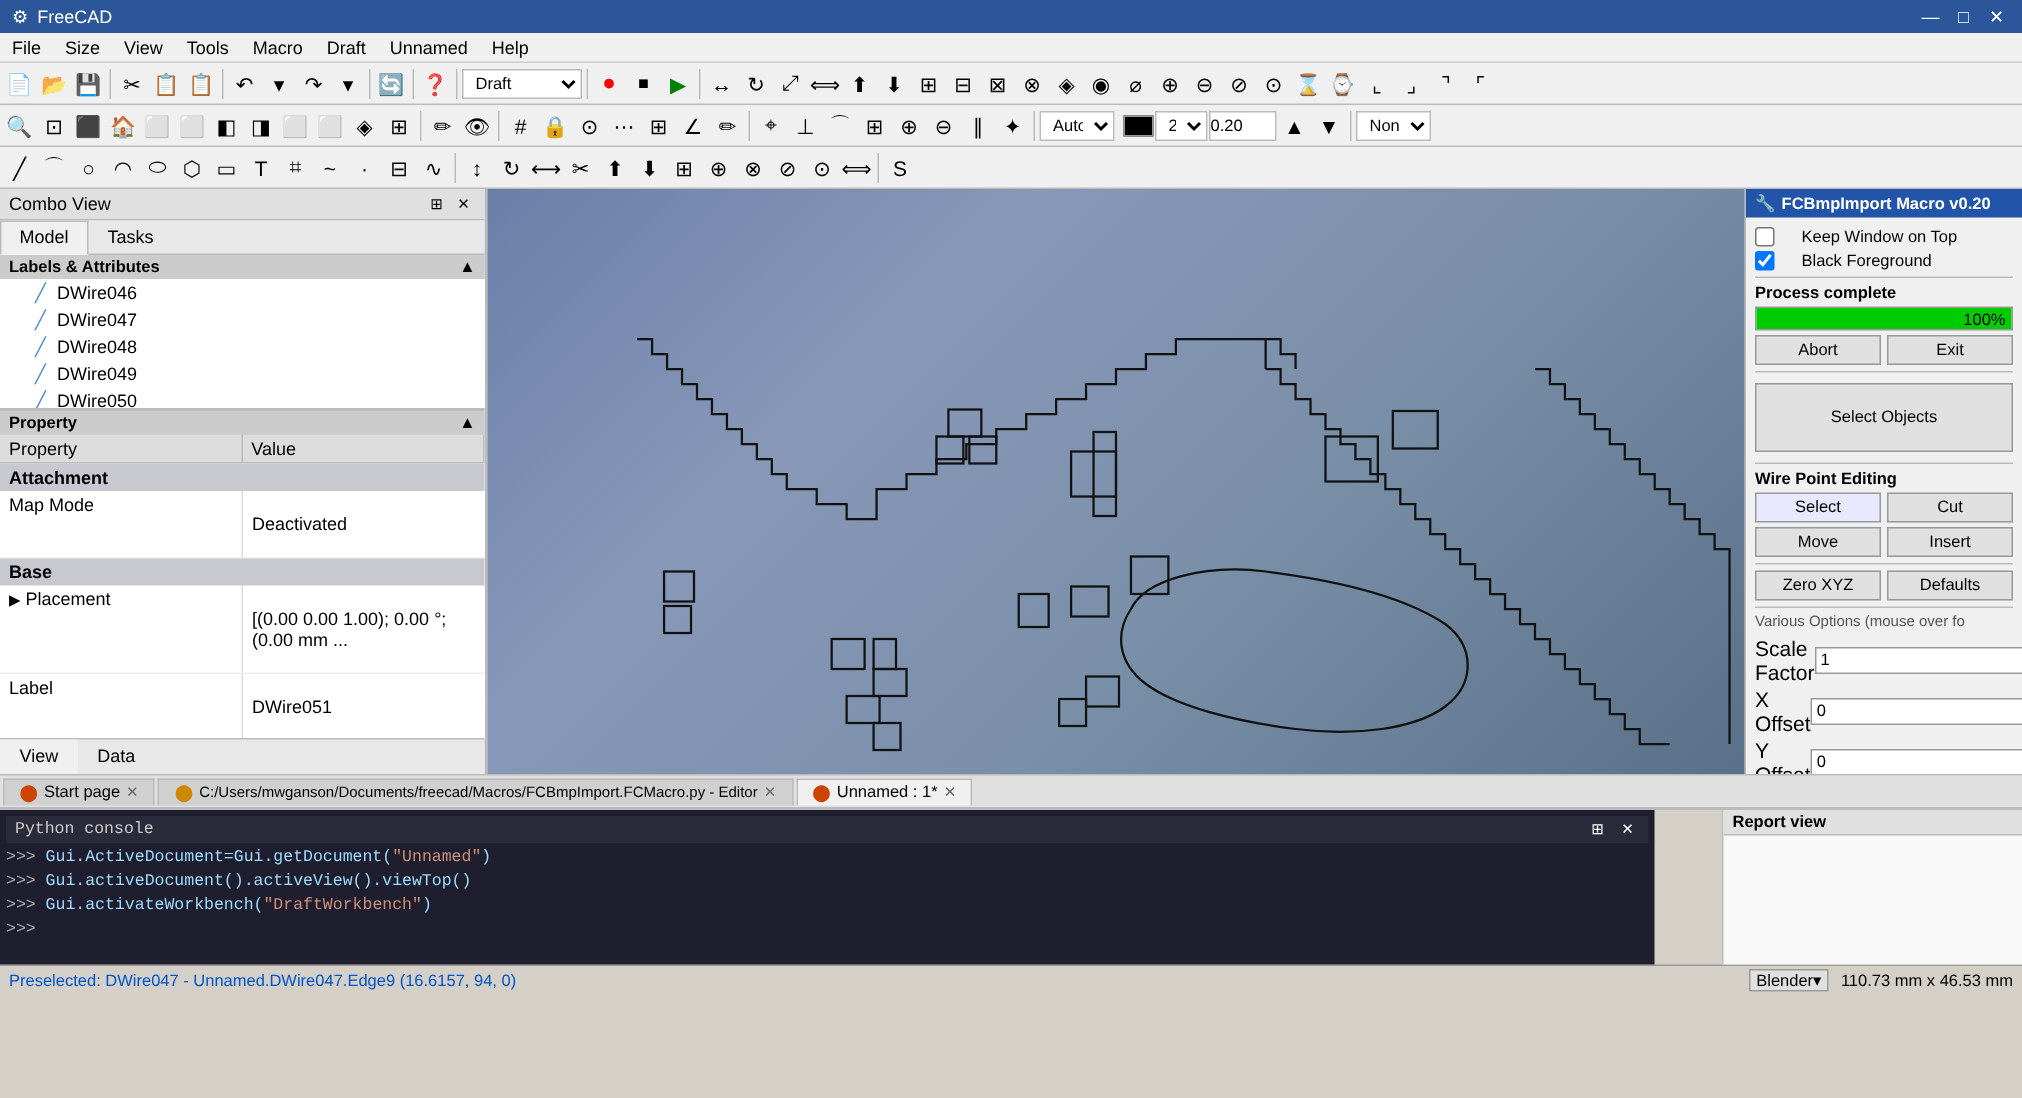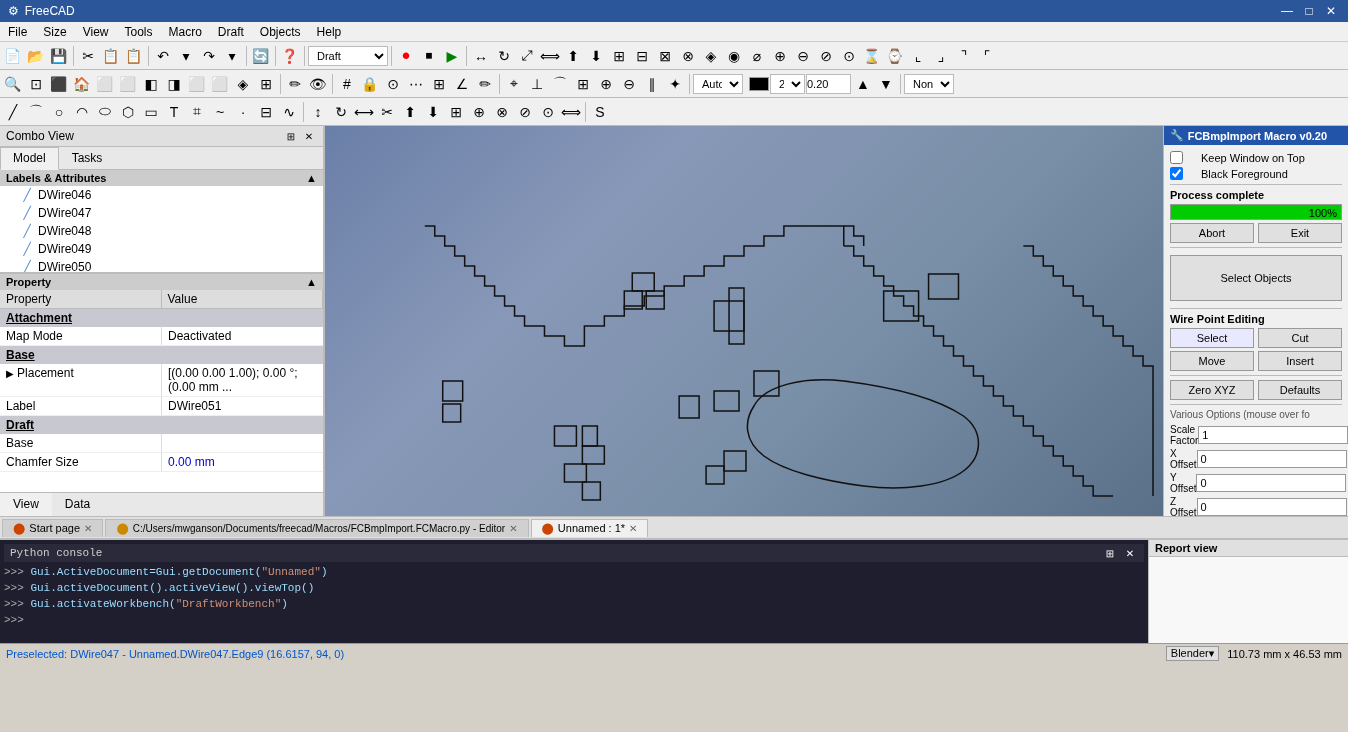--- a/index.html
+++ b/index.html
@@ -40,24 +40,24 @@
     #tree-list { flex: 1; overflow-y: auto; background: white; }
     .tree-item { padding: 2px 4px 2px 20px; display: flex; align-items: center; gap: 4px; cursor: pointer; font-size: 12px; }
     .tree-icon { width: 14px; height: 14px; display: inline-flex; align-items: center; justify-content: center; }
 
     
     #prop-section { height: 220px; border-top: 2px solid #bbb; display: flex; flex-direction: column; overflow: hidden; }
     #prop-header { background: #ccc; padding: 2px 6px; font-weight: bold; font-size: 11px; display: flex; justify-content: space-between; }
     #prop-cols { display: flex; background: #ddd; border-bottom: 1px solid #bbb; }
     .prop-col-header { padding: 2px 6px; font-size: 12px; flex: 1; border-right: 1px solid #bbb; }
     #prop-list { flex: 1; overflow-y: auto; background: white; }
-    .prop-group { background: #c8c8d0; padding: 2px 6px; font-weight: bold; font-size: 12px; text-decoration: underline; }
+    .prop-group { background: #c8c8d0; padding: 2px 6px; font-weight: bold; font-size: 12px; }
     .prop-row { display: flex; border-bottom: 1px solid #eee; font-size: 12px; }
     .prop-name { flex: 1; padding: 2px 6px; border-right: 1px solid #ddd; }
-    .prop-value { flex: 1; padding: 2px 6px; color: #000; }
+    .prop-value { flex: 1; padding: 15px 6px; color: #000; }
     .prop-value.blue { color: #0000cc; }
 
     
     #bottom-tabs { display: flex; border-top: 1px solid #bbb; background: #e8e8e8; height: 24px; }
     .bottom-tab { padding: 3px 12px; cursor: pointer; font-size: 12px; border: 1px solid transparent; }
     .bottom-tab.active { background: #f0f0f0; }
 
     
     #view-area { flex: 1; background: linear-gradient(135deg, #6a7fa8 0%, #8898b8 30%, #7a8fa8 60%, #5a6f88 100%); position: relative; overflow: hidden; }
 
@@ -74,38 +74,38 @@
     .macro-divider { height: 1px; background: #bbb; margin: 4px 0; }
     .progress-bar-bg { width: 100%; height: 16px; background: #e0e0e0; border: 1px solid #999; position: relative; margin: 3px 0; }
     .progress-bar-fill { height: 100%; background: #00cc00; width: 100%; }
     .progress-label { position: absolute; right: 4px; top: 0; font-size: 11px; line-height: 16px; }
     .macro-btn-row { display: flex; gap: 4px; margin: 3px 0; }
     .macro-btn { flex: 1; padding: 3px 6px; font-size: 11px; border: 1px solid #999; background: #e0e0e0; cursor: pointer; text-align: center; }
     .macro-btn.primary { background: #e8e8ff; }
     .macro-btn-full { width: 100%; padding: 16px; font-size: 11px; border: 1px solid #999; background: #e0e0e0; cursor: pointer; text-align: center; margin: 3px 0; }
     .wire-edit-label { font-size: 11px; font-weight: bold; margin: 4px 0 2px 0; }
     .macro-field-row { display: flex; align-items: center; margin: 2px 0; }
-    .macro-field-label { font-size: 10px; width: 65px; }
+    .macro-field-label { font-size: 14px; width: 65px; }
     .macro-field-input { flex: 1; height: 18px; font-size: 11px; border: 1px solid #999; padding: 1px 3px; background: white; }
 
     
     #tab-bar { background: #e0e0e0; height: 22px; display: flex; align-items: center; border-top: 1px solid #bbb; }
     .view-tab { padding: 2px 10px; font-size: 11px; background: #d0d0d0; border: 1px solid #bbb; border-bottom: none; margin-left: 2px; cursor: pointer; display: flex; align-items: center; gap: 4px; }
     .view-tab.active { background: #f0f0f0; }
     .tab-close { font-size: 10px; cursor: pointer; color: #666; }
 
     
     #bottom-area { display: flex; height: 105px; border-top: 2px solid #bbb; }
     #python-console { flex: 1; background: #1e1e2e; color: #ddd; padding: 4px; font-family: 'Courier New', monospace; font-size: 11px; overflow: hidden; }
     #python-header { background: #2a2a3a; color: #ccc; font-size: 11px; padding: 1px 6px; display: flex; justify-content: space-between; align-items: center; margin-bottom: 2px; }
     .python-line { line-height: 16px; }
     .python-prompt { color: #aaa; }
     .python-string { color: #ce9178; }
     .python-normal { color: #9cdcfe; }
-    #report-view { width: 200px; background: #f8f8f8; border-left: 1px solid #bbb; }
+    #report-view { width: 200px; background: #f8f8f8; border-left: 1px solid #bbb; margin-left: 45px; }
     #report-header { background: #e0e0e0; padding: 2px 6px; font-size: 11px; font-weight: bold; border-bottom: 1px solid #bbb; }
 
     
     #statusbar { height: 20px; background: #d4d0c8; border-top: 1px solid #999; display: flex; align-items: center; padding: 0 6px; font-size: 11px; gap: 8px; }
     #statusbar-left { flex: 1; }
     #statusbar-right { display: flex; align-items: center; gap: 8px; }
 
     
     ::-webkit-scrollbar { width: 8px; height: 8px; }
     ::-webkit-scrollbar-track { background: #e0e0e0; }
@@ -126,21 +126,21 @@
   </div>
 </div>
 
 <div id="menubar">
   <span class="menu-item">File</span>
   <span class="menu-item">Size</span>
   <span class="menu-item">View</span>
   <span class="menu-item">Tools</span>
   <span class="menu-item">Macro</span>
   <span class="menu-item">Draft</span>
-  <span class="menu-item">Objects</span>
+  <span class="menu-item">Unnamed</span>
   <span class="menu-item">Help</span>
 </div>
 
 <div class="toolbar">
   <button class="tb-btn" title="New">📄</button>
   <button class="tb-btn" title="Open">📂</button>
   <button class="tb-btn" title="Save">💾</button>
   <div class="tb-sep"></div>
   <button class="tb-btn" title="Cut">✂</button>
   <button class="tb-btn" title="Copy">📋</button>

